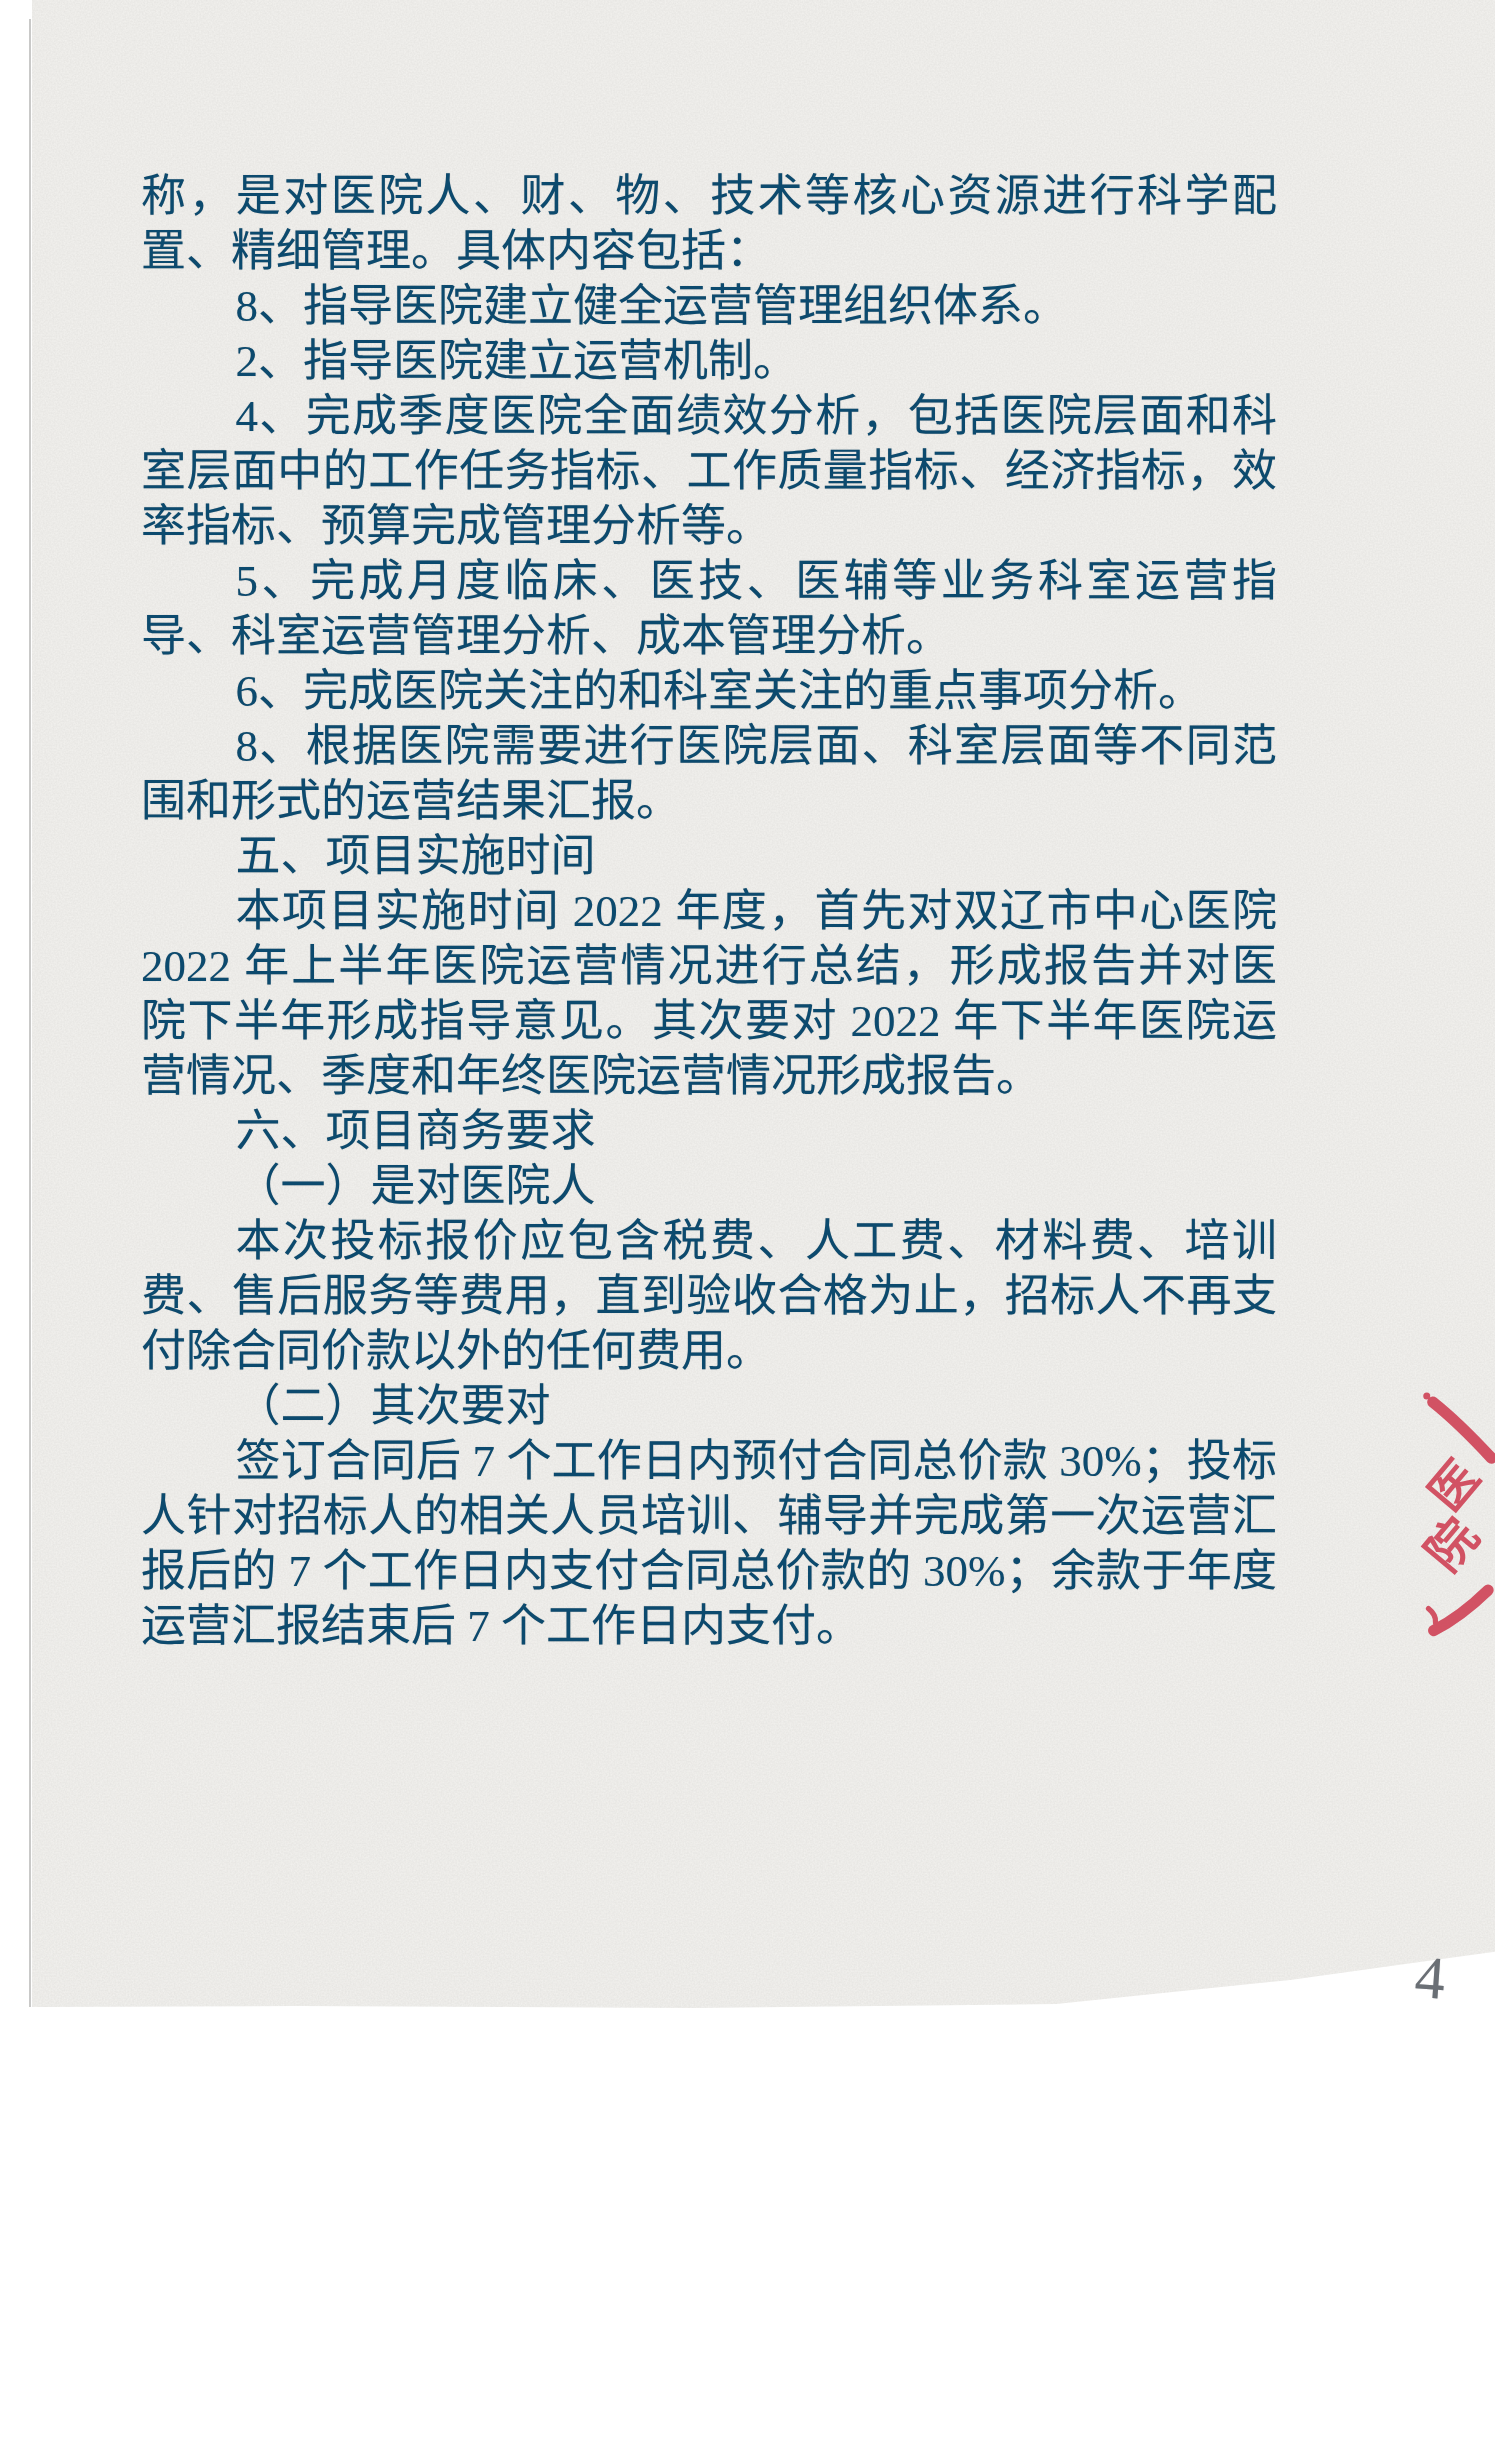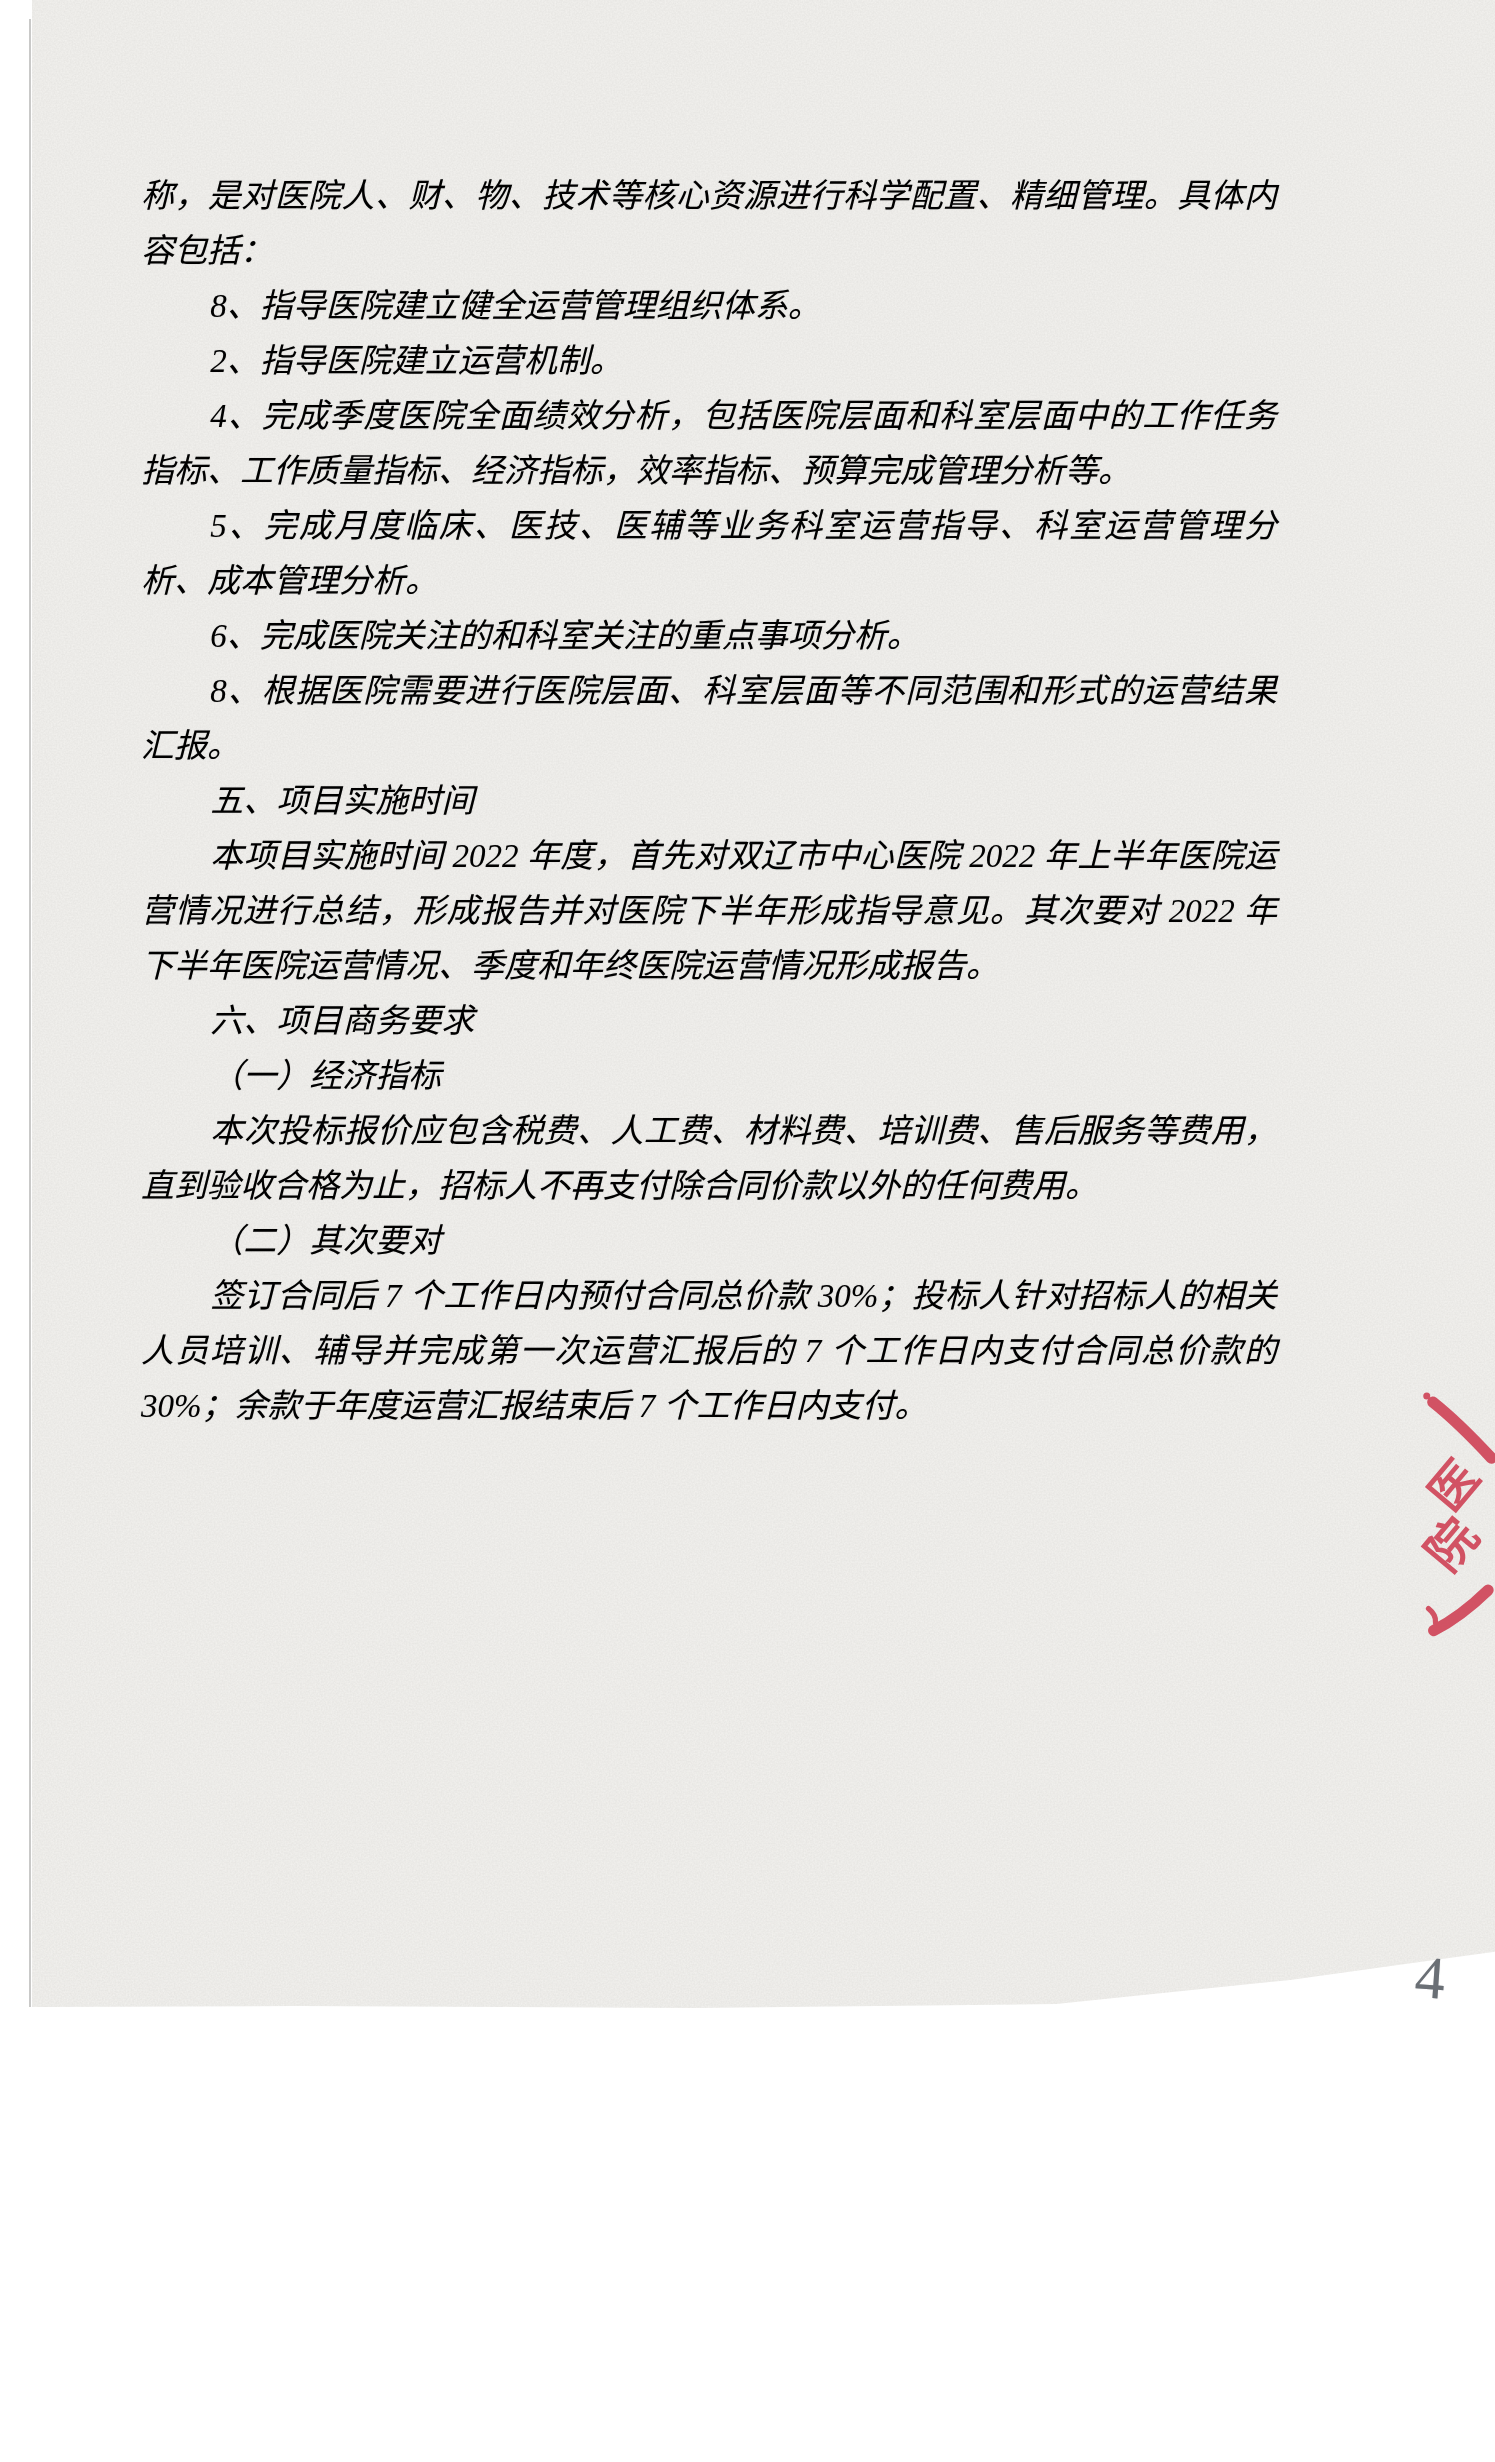--- a/index.html
+++ b/index.html
@@ -37,26 +37,25 @@
     width: 1.8px;
     height: 1988px;
     background: #c9c9c8;
   }
   
   .text-block {
     position: absolute;
     left: 141px;
     top: 169px;
     width: 1136px;
-    font-size: 33px;
+    font-size: 45px;
     line-height: 55px;
-    color: #000000;
+    color: #0c4a6e;
     text-align: justify;
     text-shadow: 0 0 0.9px rgba(60,60,64,0.35);
-    font-style: italic;
   }
   .text-block p {
     margin: 0;
     padding: 0;
   }
   .text-block p.indent {
     text-indent: 2.1em;
   }
   
   .stamp {
@@ -107,21 +106,21 @@
     <p>称，是对医院人、财、物、技术等核心资源进行科学配置、精细管理。具体内容包括：</p>
     <p class="indent">8、指导医院建立健全运营管理组织体系。</p>
     <p class="indent">2、指导医院建立运营机制。</p>
     <p class="indent">4、完成季度医院全面绩效分析，包括医院层面和科室层面中的工作任务指标、工作质量指标、经济指标，效率指标、预算完成管理分析等。</p>
     <p class="indent">5、完成月度临床、医技、医辅等业务科室运营指导、科室运营管理分析、成本管理分析。</p>
     <p class="indent">6、完成医院关注的和科室关注的重点事项分析。</p>
     <p class="indent">8、根据医院需要进行医院层面、科室层面等不同范围和形式的运营结果汇报。</p>
     <p class="indent">五、项目实施时间</p>
     <p class="indent">本项目实施时间 2022 年度，首先对双辽市中心医院 2022 年上半年医院运营情况进行总结，形成报告并对医院下半年形成指导意见。其次要对 2022 年下半年医院运营情况、季度和年终医院运营情况形成报告。</p>
     <p class="indent">六、项目商务要求</p>
-    <p class="indent">（一）经济指标</p>
+    <p class="indent">（一）是对医院人</p>
     <p class="indent">本次投标报价应包含税费、人工费、材料费、培训费、售后服务等费用，直到验收合格为止，招标人不再支付除合同价款以外的任何费用。</p>
     <p class="indent">（二）其次要对</p>
     <p class="indent">签订合同后 7 个工作日内预付合同总价款 30%；投标人针对招标人的相关人员培训、辅导并完成第一次运营汇报后的 7 个工作日内支付合同总价款的 30%；余款于年度运营汇报结束后 7 个工作日内支付。</p>
   </div>
 
 <svg class="stamp" xmlns="http://www.w3.org/2000/svg" viewBox="0 0 112 310">
   <g stroke="#d0475a" fill="none" stroke-linecap="round">
     <path d="M 41,22 Q 70,45 108,86" stroke-width="13"></path>
     <path d="M 104,237 Q 72,268 42,283" stroke-width="13"></path>
     <path d="M 36,258 q 9,7 8,16" stroke-width="6"></path>

